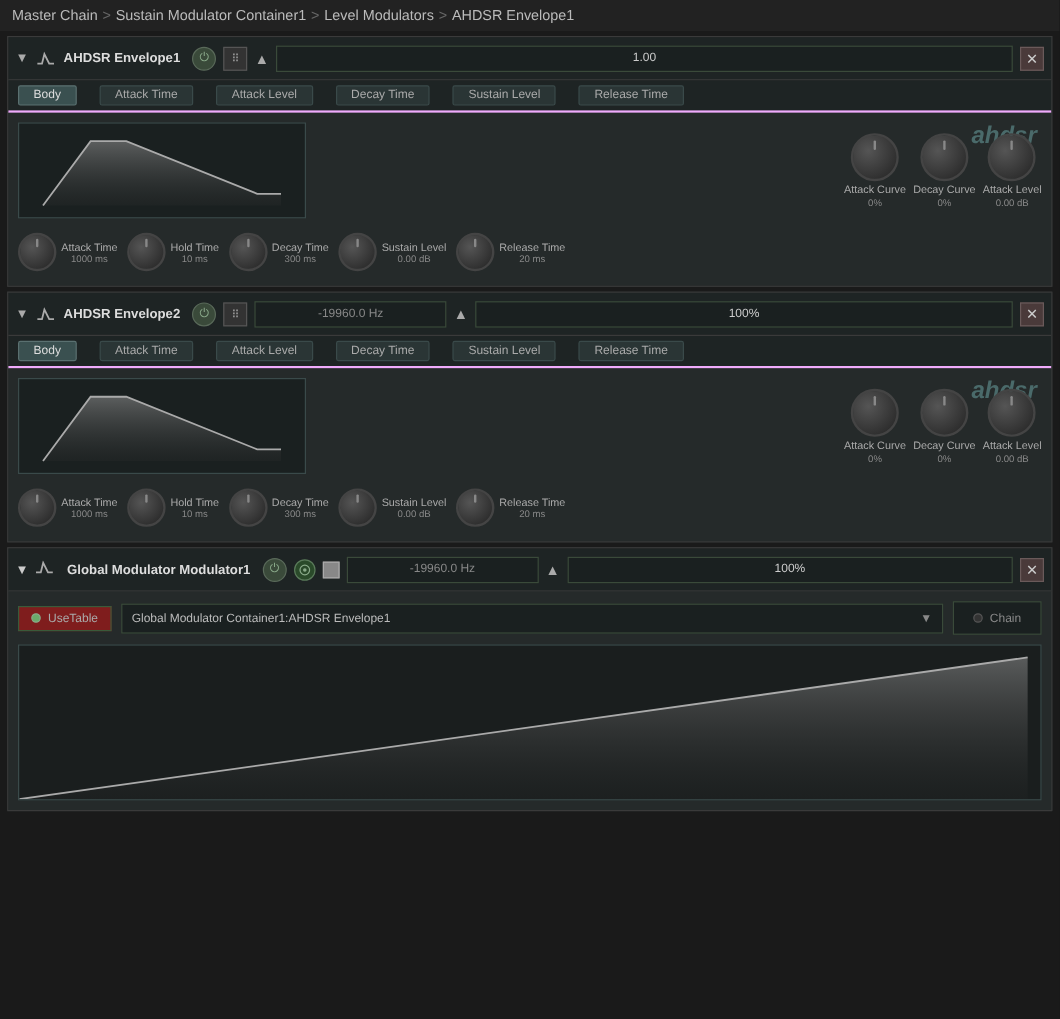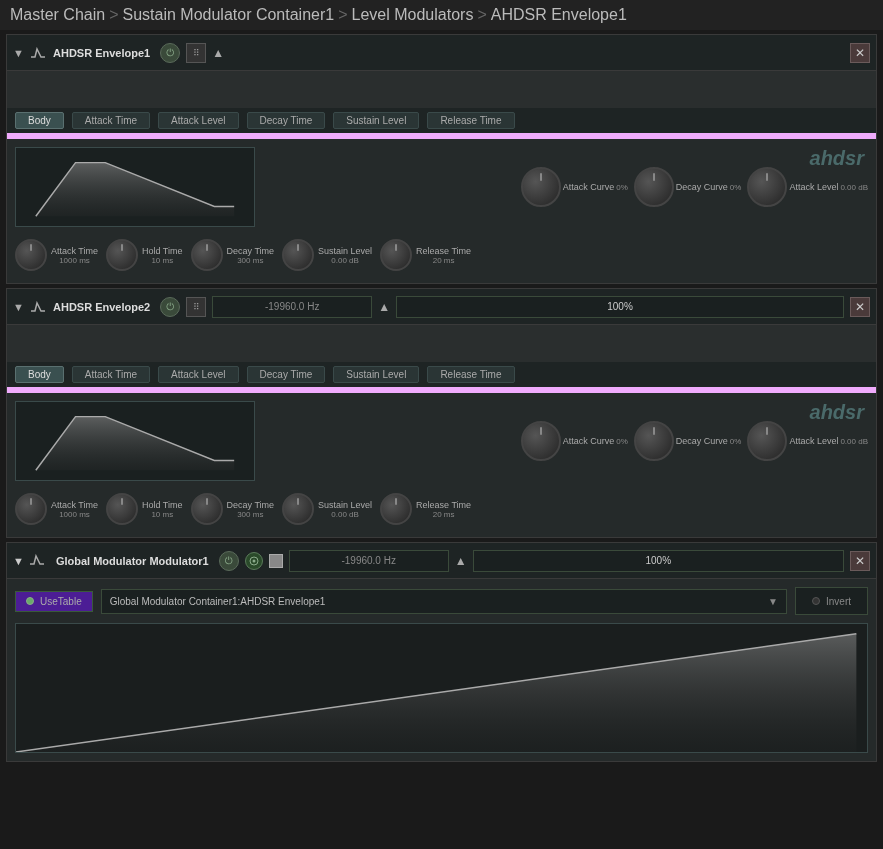--- a/index.html
+++ b/index.html
@@ -10,21 +10,21 @@
       color: #ccc;
       width: 883px;
       min-height: 849px;
       overflow: hidden;
     }
 
     
     .breadcrumb {
       background: #222;
       padding: 6px 10px;
-      font-size: 16px;
+      font-size: 12px;
       color: #aaa;
       display: flex;
       align-items: center;
       gap: 4px;
     }
     .breadcrumb span { color: #bbb; }
     .breadcrumb .sep { color: #666; }
 
     
     .envelope-container {
@@ -127,23 +127,22 @@
       justify-content: center;
       cursor: pointer;
       font-size: 12px;
     }
 
     
     .tab-row {
       display: flex;
       background: #1e2424;
       padding: 4px 8px;
-      gap: 8px;
-      border-bottom: 6px solid #f0abfc;
-      margin-top: 37px;
+      gap: 19px;
+      border-bottom: 2px solid #f0abfc;
     }
     .tab {
       background: #2a3535;
       border: 1px solid #3a4a4a;
       color: #aaa;
       padding: 2px 12px;
       font-size: 10px;
       cursor: pointer;
       border-radius: 2px;
     }
@@ -185,21 +184,21 @@
     
     .knob-section {
       display: flex;
       flex: 1;
       gap: 6px;
       align-items: center;
       justify-content: flex-end;
     }
     .knob-group {
       display: flex;
-      flex-direction: row;
+      flex-direction: column;
       align-items: center;
       gap: 2px;
     }
     .knob {
       width: 40px;
       height: 40px;
       border-radius: 50%;
       background: radial-gradient(circle at 35% 35%, #555, #222);
       border: 2px solid #444;
       position: relative;
@@ -287,21 +286,21 @@
       background: #252a2a;
       padding: 8px;
     }
     .mod-controls {
       display: flex;
       gap: 8px;
       align-items: center;
       margin-bottom: 8px;
     }
     .use-table-btn {
-      background: #4c1d95;
+      background: #7f1d1d;
       border: 1px solid #3a5a3a;
       color: #aaa;
       padding: 4px 10px;
       font-size: 10px;
       cursor: pointer;
       display: flex;
       align-items: center;
       gap: 6px;
     }
     .use-table-dot {
@@ -399,20 +398,21 @@
     <span class="arrow-down">▼</span>
     <span class="wave-icon">
       <svg viewBox="0 0 20 12" width="20" height="12">
         <polyline points="0,10 4,10 6,2 10,10 14,10" fill="none" stroke="#aaa" stroke-width="1.5"></polyline>
       </svg>
     </span>
     <span class="env-title">AHDSR Envelope1</span>
     <div class="power-btn">⏻</div>
     <div class="grid-btn">⠿</div>
     <span class="assign-arrow">▲</span>
+    <div class="value-box">1.00</div>
     <div class="close-btn">✕</div>
   </div>
 
   <div class="tab-row">
     <div class="tab active">Body</div>
     <div class="tab">Attack Time</div>
     <div class="tab">Attack Level</div>
     <div class="tab">Decay Time</div>
     <div class="tab">Sustain Level</div>
     <div class="tab">Release Time</div>
@@ -618,21 +618,21 @@
       <div class="use-table-btn">
         <div class="use-table-dot"></div>
         <span>UseTable</span>
       </div>
       <div class="source-select">
         <span>Global Modulator Container1:AHDSR Envelope1</span>
         <span class="chevron">▼</span>
       </div>
       <div class="invert-btn">
         <div class="invert-dot"></div>
-        <span>Invert</span>
+        <span>Chain</span>
       </div>
     </div>
     <div class="curve-display">
       <svg viewBox="0 0 800 130" preserveAspectRatio="none">
         <defs>
           <linearGradient id="curveGrad" x1="0" y1="0" x2="0" y2="1">
             <stop offset="0%" stop-color="#999" stop-opacity="0.5"></stop>
             <stop offset="100%" stop-color="#333" stop-opacity="0.1"></stop>
           </linearGradient>
         </defs>

